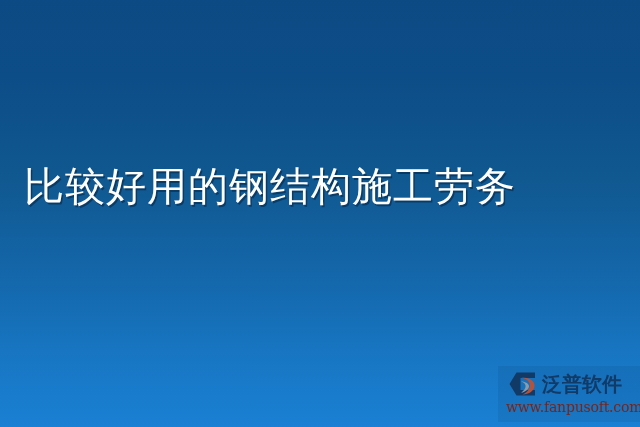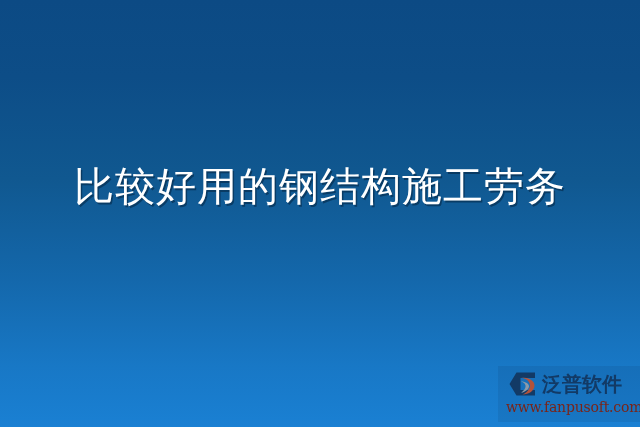--- a/index.html
+++ b/index.html
@@ -22,21 +22,21 @@
                   #1878c6 86%,
                   #1a80d3 100%);
   }
 
   
   #title-block {
     position: absolute;
     left: 0;
     right: 0;
     top: 160px;
-    text-align: center;
+    text-align: left;
     padding: 0 24px;
     box-sizing: border-box;
   }
   .title-line {
     display: block;
     color: #ffffff;
     font-family: "DejaVu Serif", "Liberation Serif", serif;
     font-size: 40px;
     line-height: 53px;
     letter-spacing: 1px;

